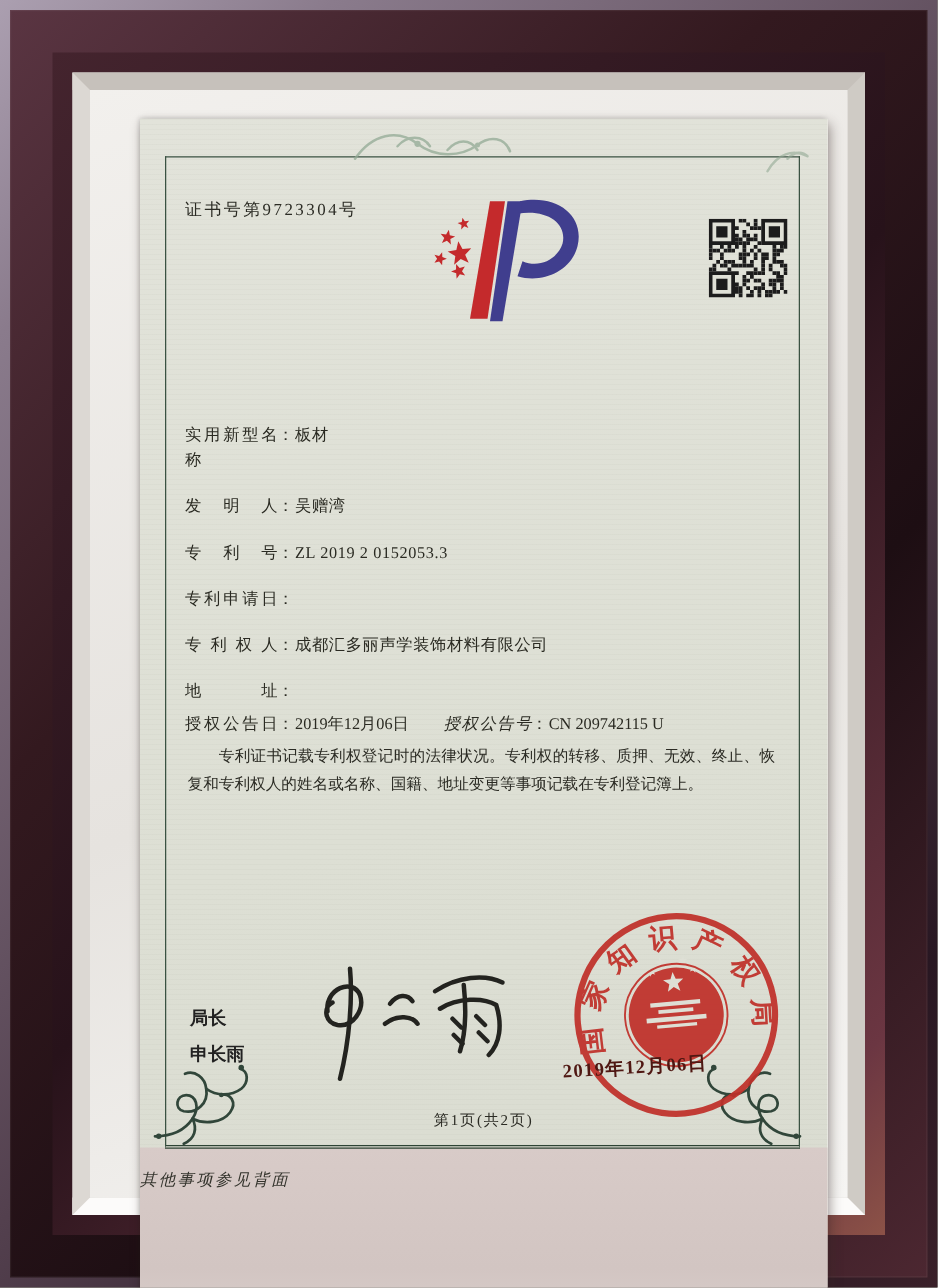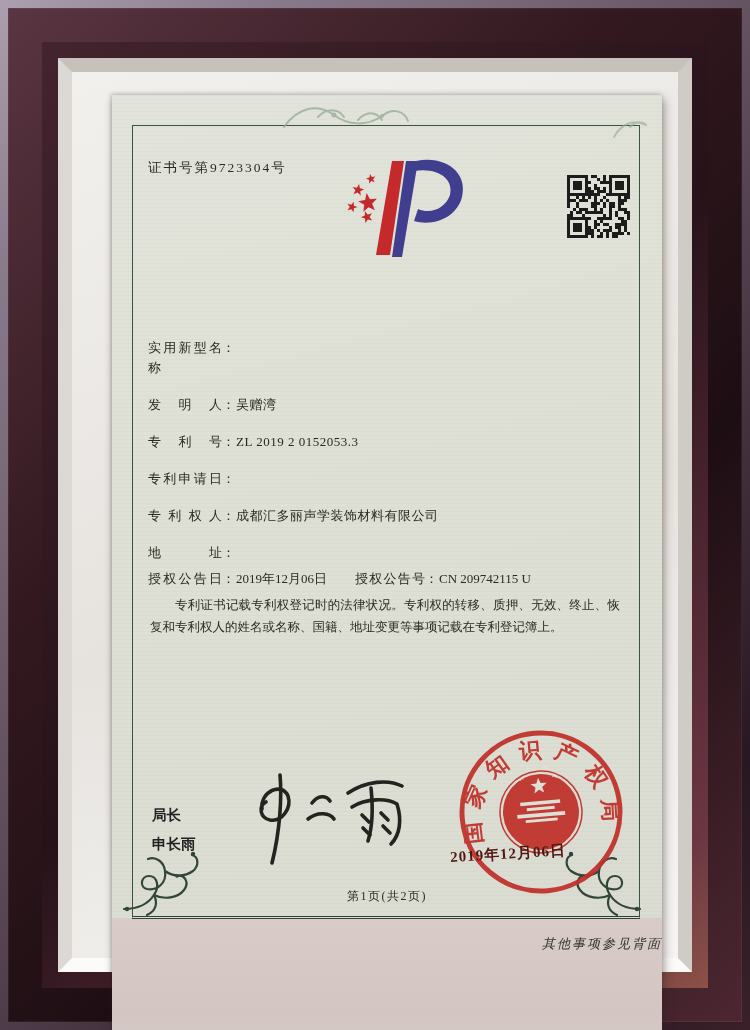--- a/index.html
+++ b/index.html
@@ -42,36 +42,36 @@
   .qr{position:absolute;left:455px;top:80px;width:63px;height:63px;}
   .title{position:absolute;left:0;width:100%;top:168px;text-align:center;
     font-size:31px;font-weight:bold;letter-spacing:8px;color:#1e1e19;}
   .fields{position:absolute;left:36px;top:243px;width:472px;font-size:13px;color:#2a2a22;}
   .frow{line-height:20px;margin-bottom:17px;display:flex;align-items:flex-start;}
   .flabel{display:inline-block;width:74px;text-align:justify;text-align-last:justify;flex:0 0 74px;}
   .fcolon{flex:0 0 14px;}
   .fvalue{flex:1;letter-spacing:.5px;}
   .grant-row{display:flex;margin-bottom:0;}
   .grant-pair2{margin-left:28px;display:flex;}
-  .grant-pair2 .flabel{width:70px;flex-basis:70px;}
+  .grant-pair2 .flabel{width:70px;flex-basis:70px;font-style:italic;}
   .paras{position:absolute;left:38px;top:500px;width:470px;font-size:12.5px;
     line-height:21.5px;text-align:justify;color:#2b2b24;}
   .paras p{margin:0;text-indent:2em;}
   .signer{position:absolute;left:40px;top:706px;
     font-family:"Liberation Sans","DejaVu Sans",sans-serif;
     font-size:14.5px;font-weight:bold;color:#222;line-height:29px;}
   .signature{position:absolute;left:128px;top:672px;width:175px;height:110px;}
   .seal{position:absolute;left:342px;top:630px;width:174px;height:174px;
     transform:rotate(-5deg);opacity:.93;}
   .seal-date{position:absolute;left:338px;top:747px;width:200px;z-index:5;
     font-size:15px;font-weight:bold;color:#4f1712;letter-spacing:1px;
     transform:rotate(-3.5deg);}
   .page-info{position:absolute;left:0;width:100%;top:793px;text-align:center;
     font-size:12px;letter-spacing:1.5px;color:#2b2b24;}
-  .back-note{position:absolute;left:0;width:100%;top:840px;text-align:right;
+  .back-note{position:absolute;left:0;width:100%;top:840px;text-align:left;
     font-size:13px;font-style:italic;letter-spacing:2px;color:#33332c;}
   .corner-fl{position:absolute;width:84px;height:72px;}
   .corner-bl{left:10px;top:752px;}
   .corner-br{left:446px;top:752px;transform:scaleX(-1);}
   .top-orn{position:absolute;left:168px;top:0px;width:132px;height:42px;opacity:.75;}
   .top-orn2{position:absolute;left:498px;top:16px;width:40px;height:30px;opacity:.6;}
 </style>
 </head>
 <body>
 
@@ -294,20 +294,21 @@
         <rect x="0" y="42" width="21" height="21" fill="#1c1c1c"></rect>
         <rect x="3" y="45" width="15" height="15" fill="#dfe0d6"></rect>
         <rect x="6" y="48" width="9" height="9" fill="#1c1c1c"></rect>
       </svg></div>
 
 
   <div class="fields">
     <div class="frow">
       <span class="flabel">实用新型名称</span>
         <span class="fcolon">：</span>
+      <span class="fvalue">板材</span>
     </div>
     <div class="frow">
       <span class="flabel">发明人</span>
         <span class="fcolon">：</span>
       <span class="fvalue">吴赠湾</span>
     </div>
     <div class="frow">
       <span class="flabel">专利号</span>
         <span class="fcolon">：</span>
       <span class="fvalue">ZL 2019 2 0152053.3</span>

